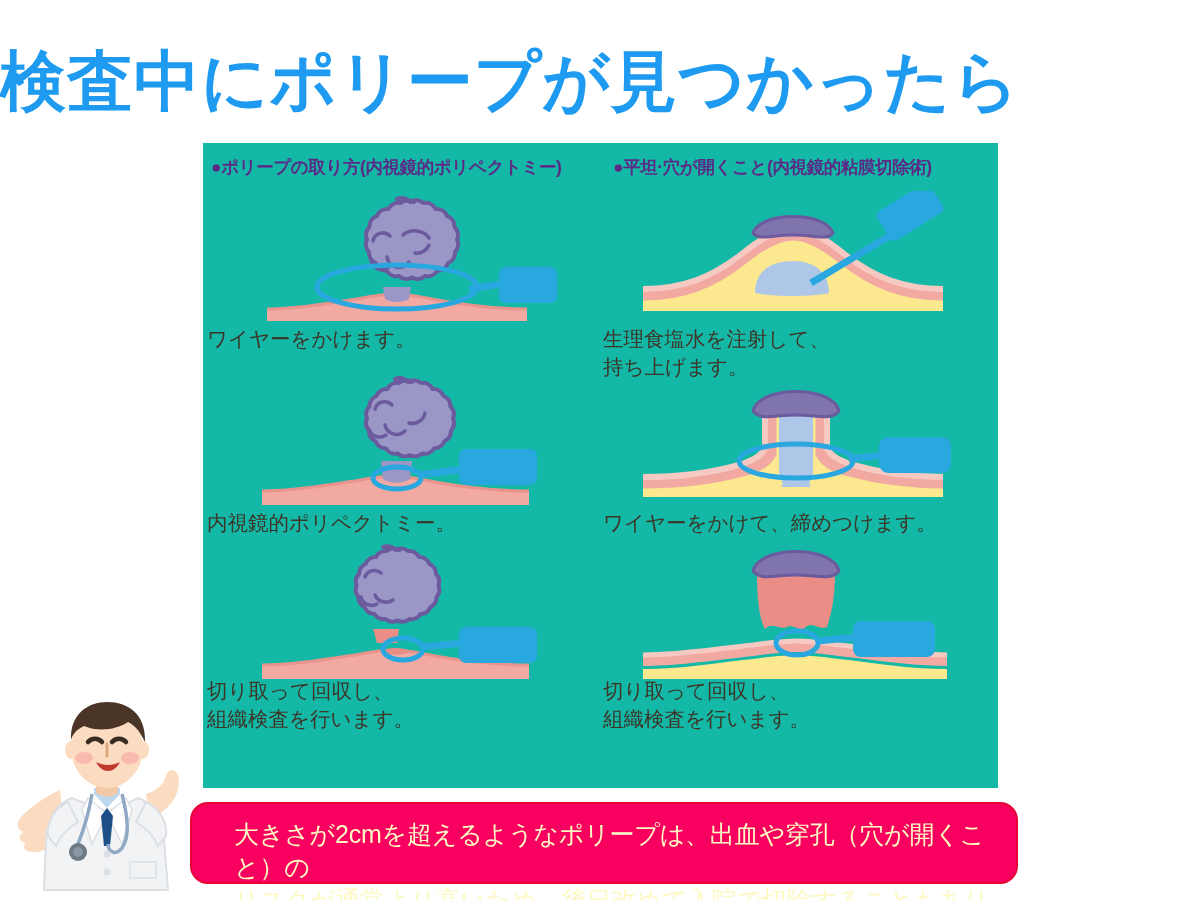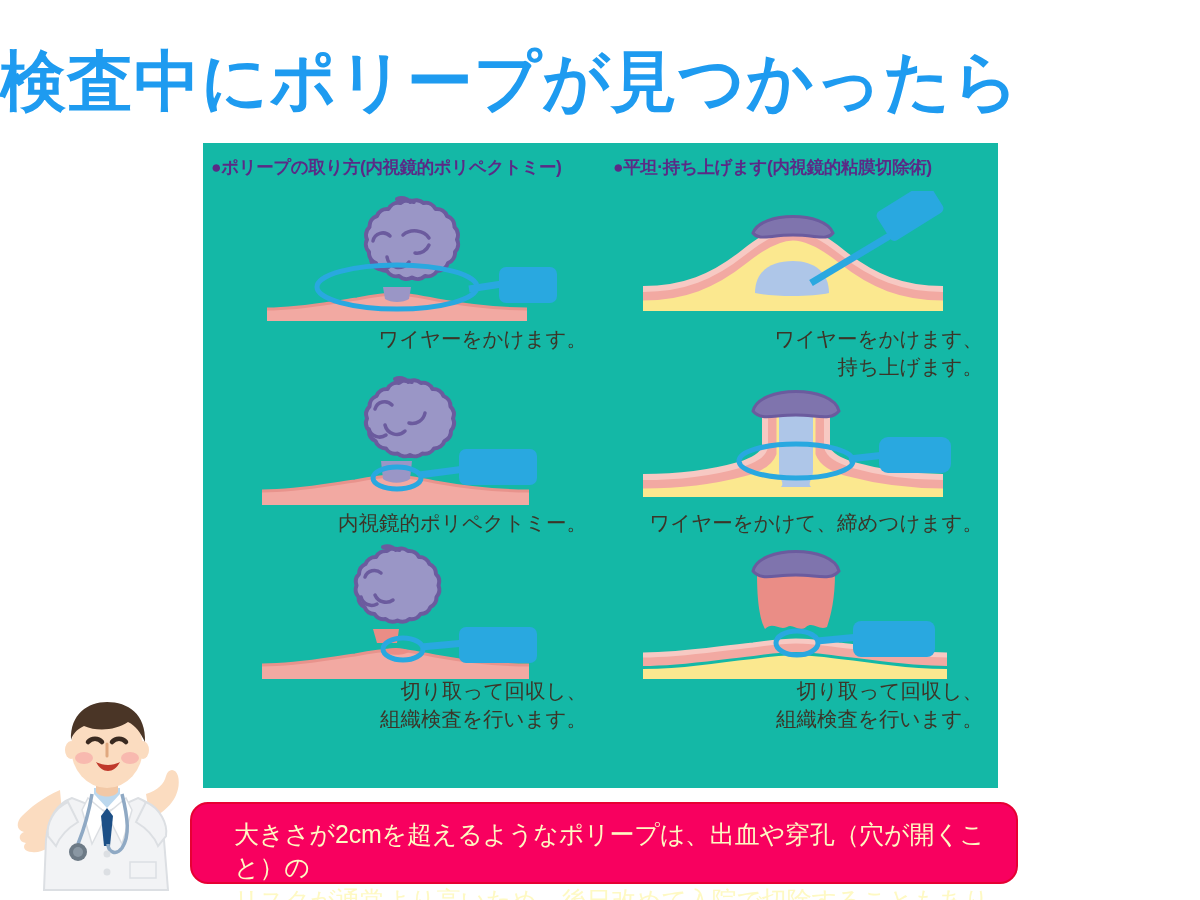--- a/index.html
+++ b/index.html
@@ -64,21 +64,21 @@
   .step {
     position: absolute;
     width: 380px;
   }
   .step .art {
     position: relative;
     width: 380px;
     height: 130px;
   }
   .step .caption {
-    text-align: right;
+    text-align: left;
     color: #3c3528;
     font-size: 20.5px;
     line-height: 28px;
     margin-top: 4px;
     white-space: pre-line;
   }
 
   #step-l1 { left: 4px;   top: 48px; }
   #step-l2 { left: 4px;   top: 232px; }
   #step-l3 { left: 4px;   top: 400px; }
@@ -124,21 +124,21 @@
 </head>
 <body>
 
 <div id="slide">
 
   <div id="page-title">検査中にポリープが見つかったら</div>
 
   <div id="content-panel">
 
     <div class="col-header" id="header-left">●ポリープの取り方(内視鏡的ポリペクトミー)</div>
-    <div class="col-header" id="header-right">●平坦·持ち上げます(内視鏡的粘膜切除術)</div>
+    <div class="col-header" id="header-right">●平坦·穴が開くこと(内視鏡的粘膜切除術)</div>
 
     <div class="step" id="step-l1">
       <div class="art">
         <svg width="380" height="130" viewBox="0 0 380 130">
 
           <path d="M60 118 C 95 118 120 112 150 108 C 170 104 185 103 190 103
                    C 196 103 210 105 230 109 C 258 114 285 118 320 118
                    L 320 130 L 60 130 Z" fill="#f2a9a2"></path>
           <path d="M60 118 C 95 118 120 112 150 108 C 170 104 185 103 190 103
                    C 196 103 210 105 230 109 C 258 114 285 118 320 118" fill="none" stroke="#e8938c" stroke-width="3"></path>
@@ -254,21 +254,21 @@
           <path d="M152 102 C 152 80 168 70 190 70 C 212 70 226 82 226 102
                    C 210 106 170 106 152 102 Z" fill="#aec6e8"></path>
 
           <path d="M150 42 C 158 20 222 20 230 42 C 224 50 214 44 190 44
                    C 166 44 156 50 150 42 Z" fill="#7f74ad" stroke="#6b5b9e" stroke-width="3"></path>
 
           <line x1="208" y1="92" x2="288" y2="44" stroke="#29a8e0" stroke-width="7"></line>
           <rect x="276" y="4" width="62" height="34" rx="5" fill="#29a8e0" transform="rotate(-32 307 21)"></rect>
         </svg>
       </div>
-      <div class="caption">ワイヤーをかけます、
+      <div class="caption">生理食塩水を注射して、
 持ち上げます。</div>
     </div>
 
     <div class="step" id="step-r2">
       <div class="art">
         <svg width="380" height="130" viewBox="0 0 380 130">
 
           <path d="M40 122 L 40 108 C 80 108 110 104 140 96 C 155 92 165 86 168 78
                    L 168 40 L 218 40 L 218 78 C 221 86 231 92 246 96
                    C 276 104 306 108 340 108 L 340 122 Z" fill="#fbe88f"></path>

